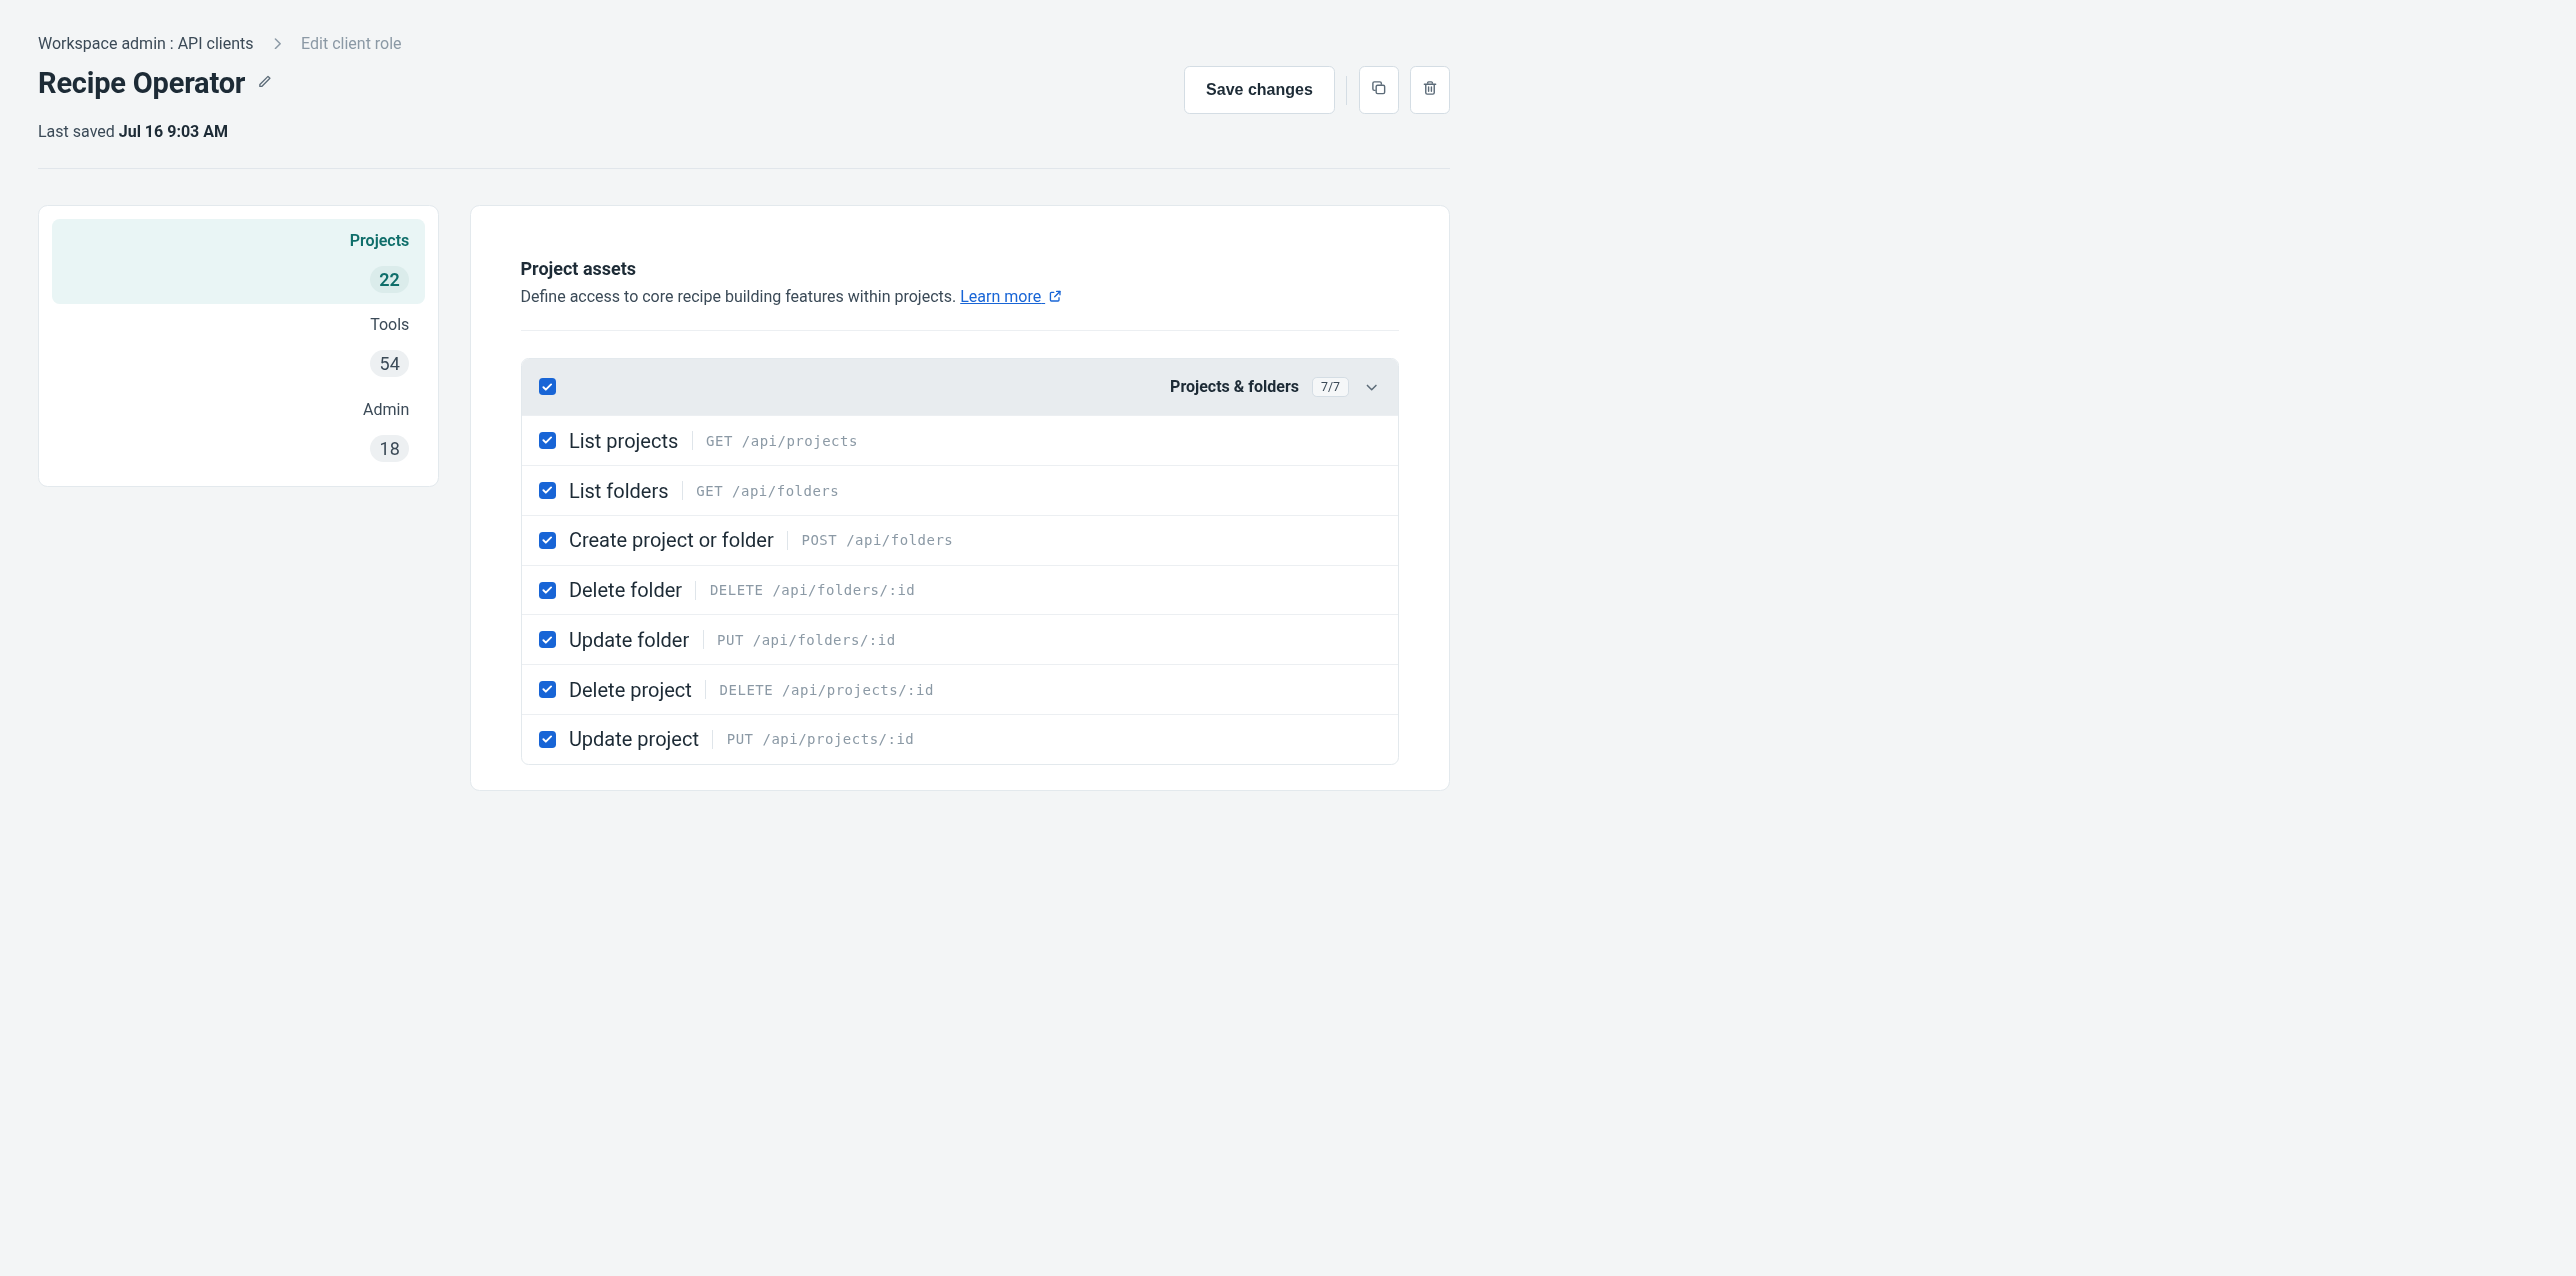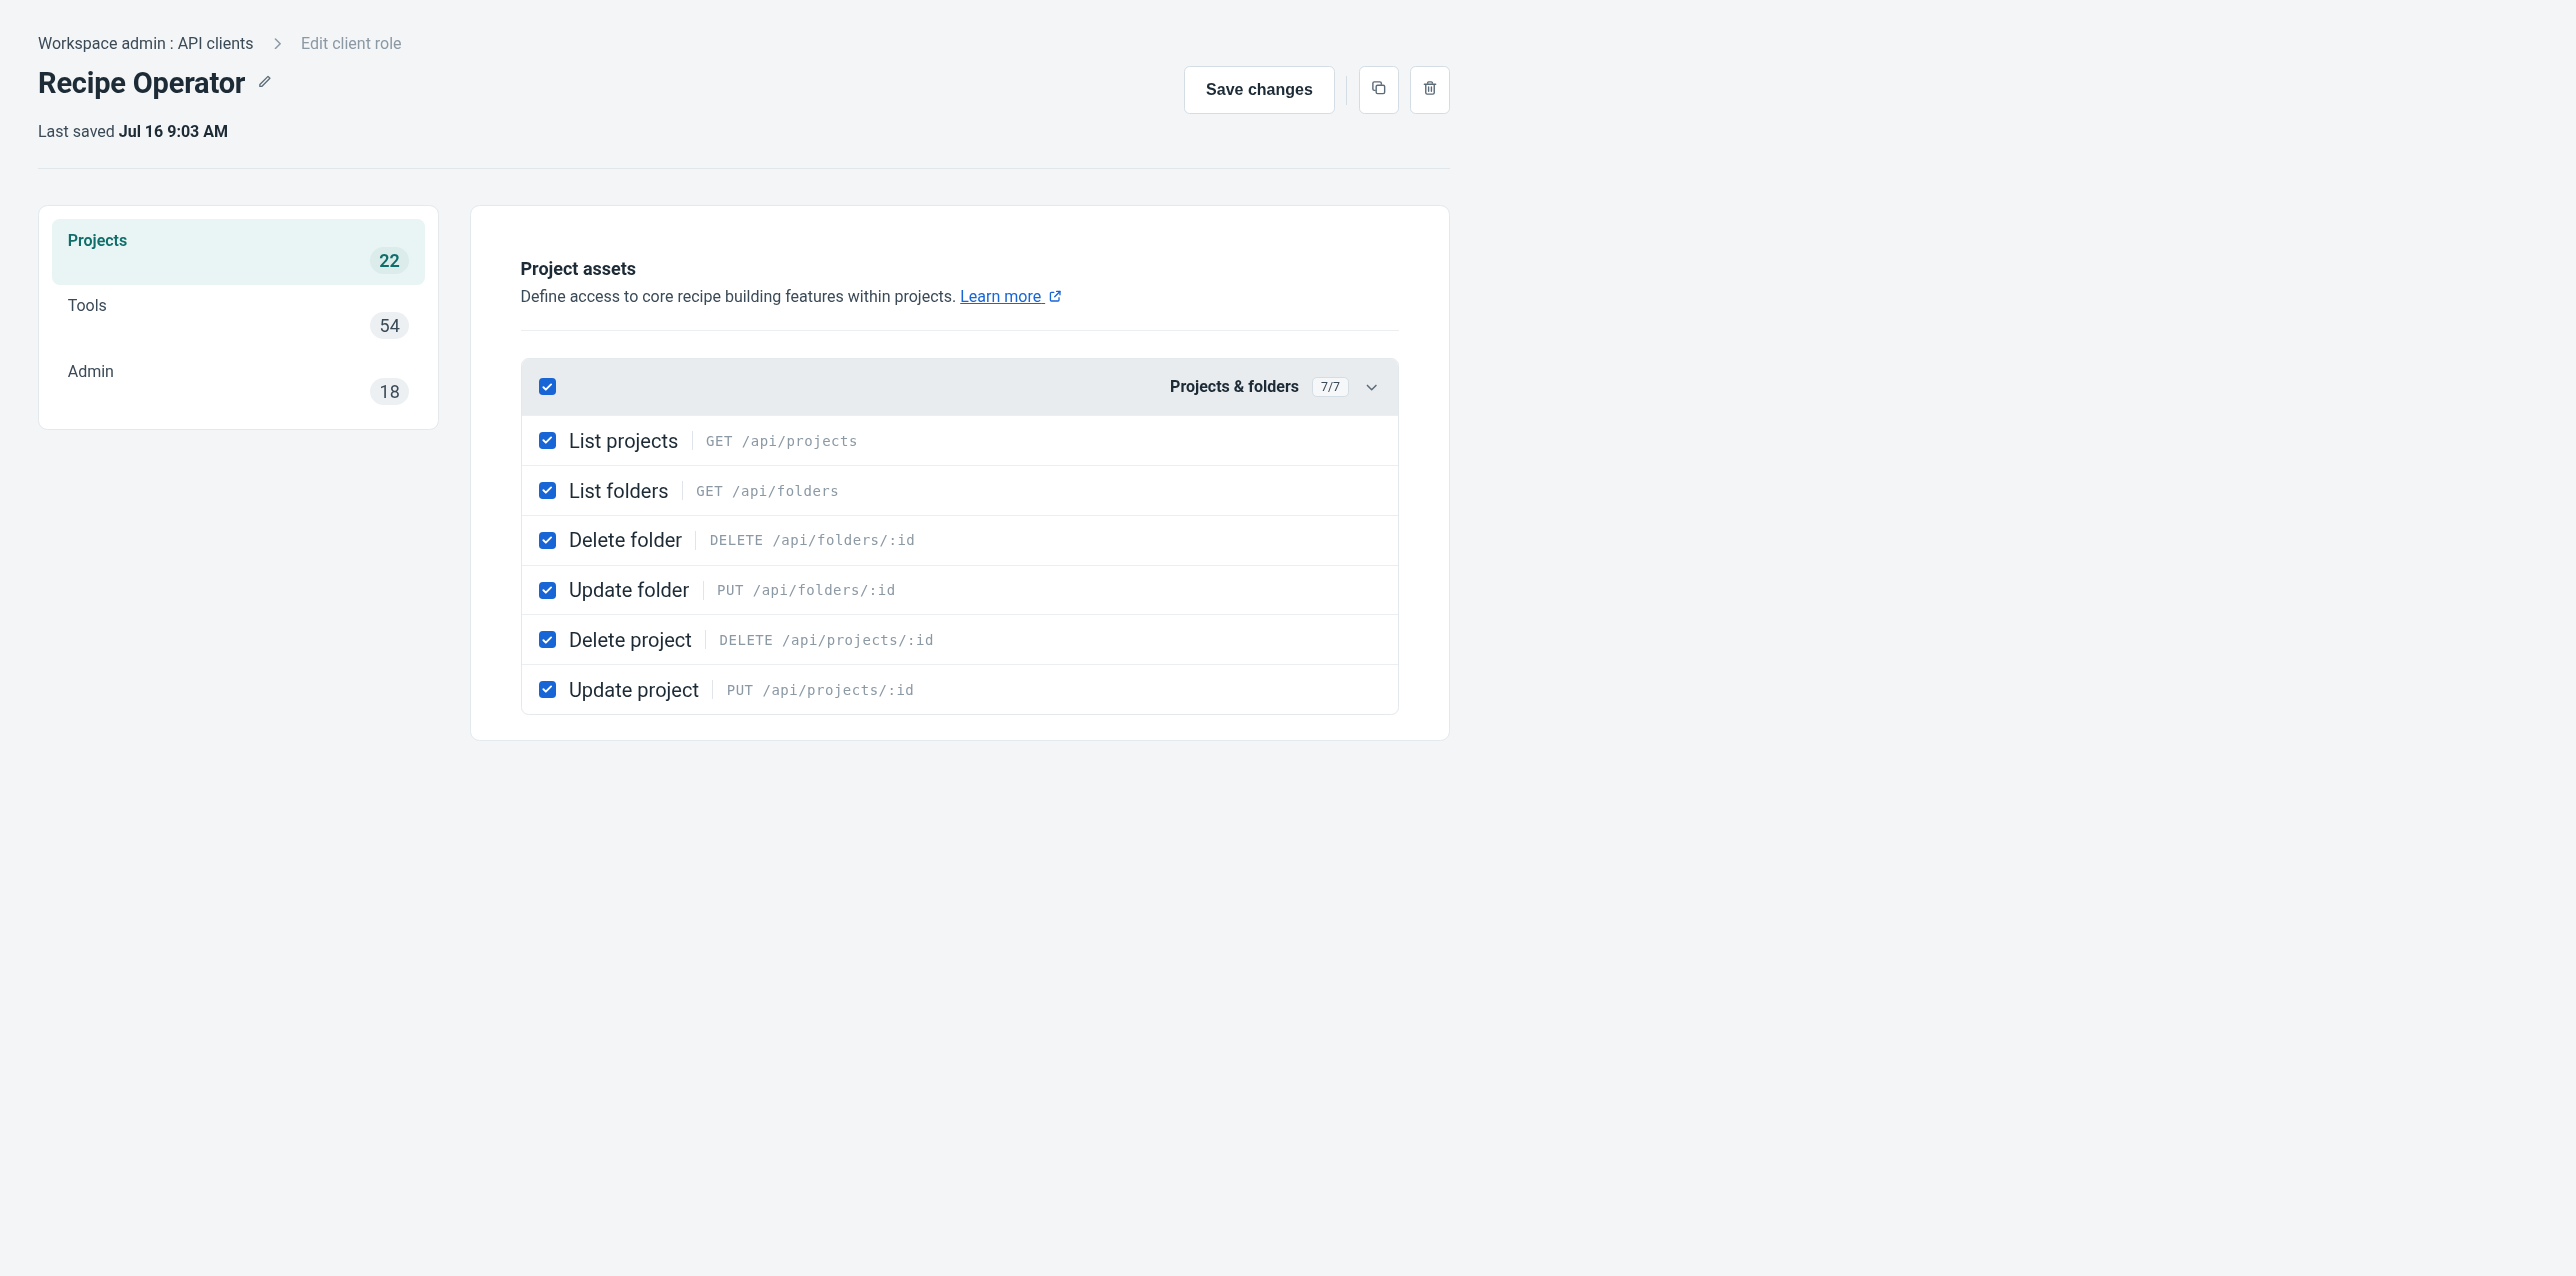--- a/index.html
+++ b/index.html
@@ -72,27 +72,28 @@
   .cols { display: flex; gap: 30.5px; align-items: flex-start; }
   .sidebar {
     width: 401px;
     background: #ffffff;
     border: 1px solid #e3e9ed;
     border-radius: 9.5px;
     padding: 13.4px;
   }
   .sidebar-item {
     display: flex;
-    align-items: flex-start;
+    align-items: flex-end;
     justify-content: space-between;
     padding: 11.4px 15.3px;
     border-radius: 7.6px;
     cursor: pointer;
     font-size: 16px;
     color: #3b4a57;
+    flex-direction: column;
   }
   .sidebar-item.active {
     background: #e9f5f5;
     color: #0f6e6a;
     font-weight: 600;
   }
   .count-badge {
     background: #edf0f2;
     color: #3b4a57;
     font-size: 18px;
@@ -297,20 +298,30 @@
               <span class="perm-label">List folders</span>
               <span class="perm-divider"></span>
               <span class="perm-endpoint">GET /api/folders</span>
             </div>
             <div class="perm-row">
               <span class="cb">
                 <svg width="10.5" height="8.6" viewBox="0 0 11 9" fill="none">
                   <path d="M1.5 4.5L4 7L9.5 1.5" stroke="white" stroke-width="2" stroke-linecap="round" stroke-linejoin="round"></path>
                 </svg>
               </span>
+              <span class="perm-label">Create project or folder</span>
+              <span class="perm-divider"></span>
+              <span class="perm-endpoint">POST /api/folders</span>
+            </div>
+            <div class="perm-row">
+              <span class="cb">
+                <svg width="10.5" height="8.6" viewBox="0 0 11 9" fill="none">
+                  <path d="M1.5 4.5L4 7L9.5 1.5" stroke="white" stroke-width="2" stroke-linecap="round" stroke-linejoin="round"></path>
+                </svg>
+              </span>
               <span class="perm-label">Delete folder</span>
               <span class="perm-divider"></span>
               <span class="perm-endpoint">DELETE /api/folders/:id</span>
             </div>
             <div class="perm-row">
               <span class="cb">
                 <svg width="10.5" height="8.6" viewBox="0 0 11 9" fill="none">
                   <path d="M1.5 4.5L4 7L9.5 1.5" stroke="white" stroke-width="2" stroke-linecap="round" stroke-linejoin="round"></path>
                 </svg>
               </span>

